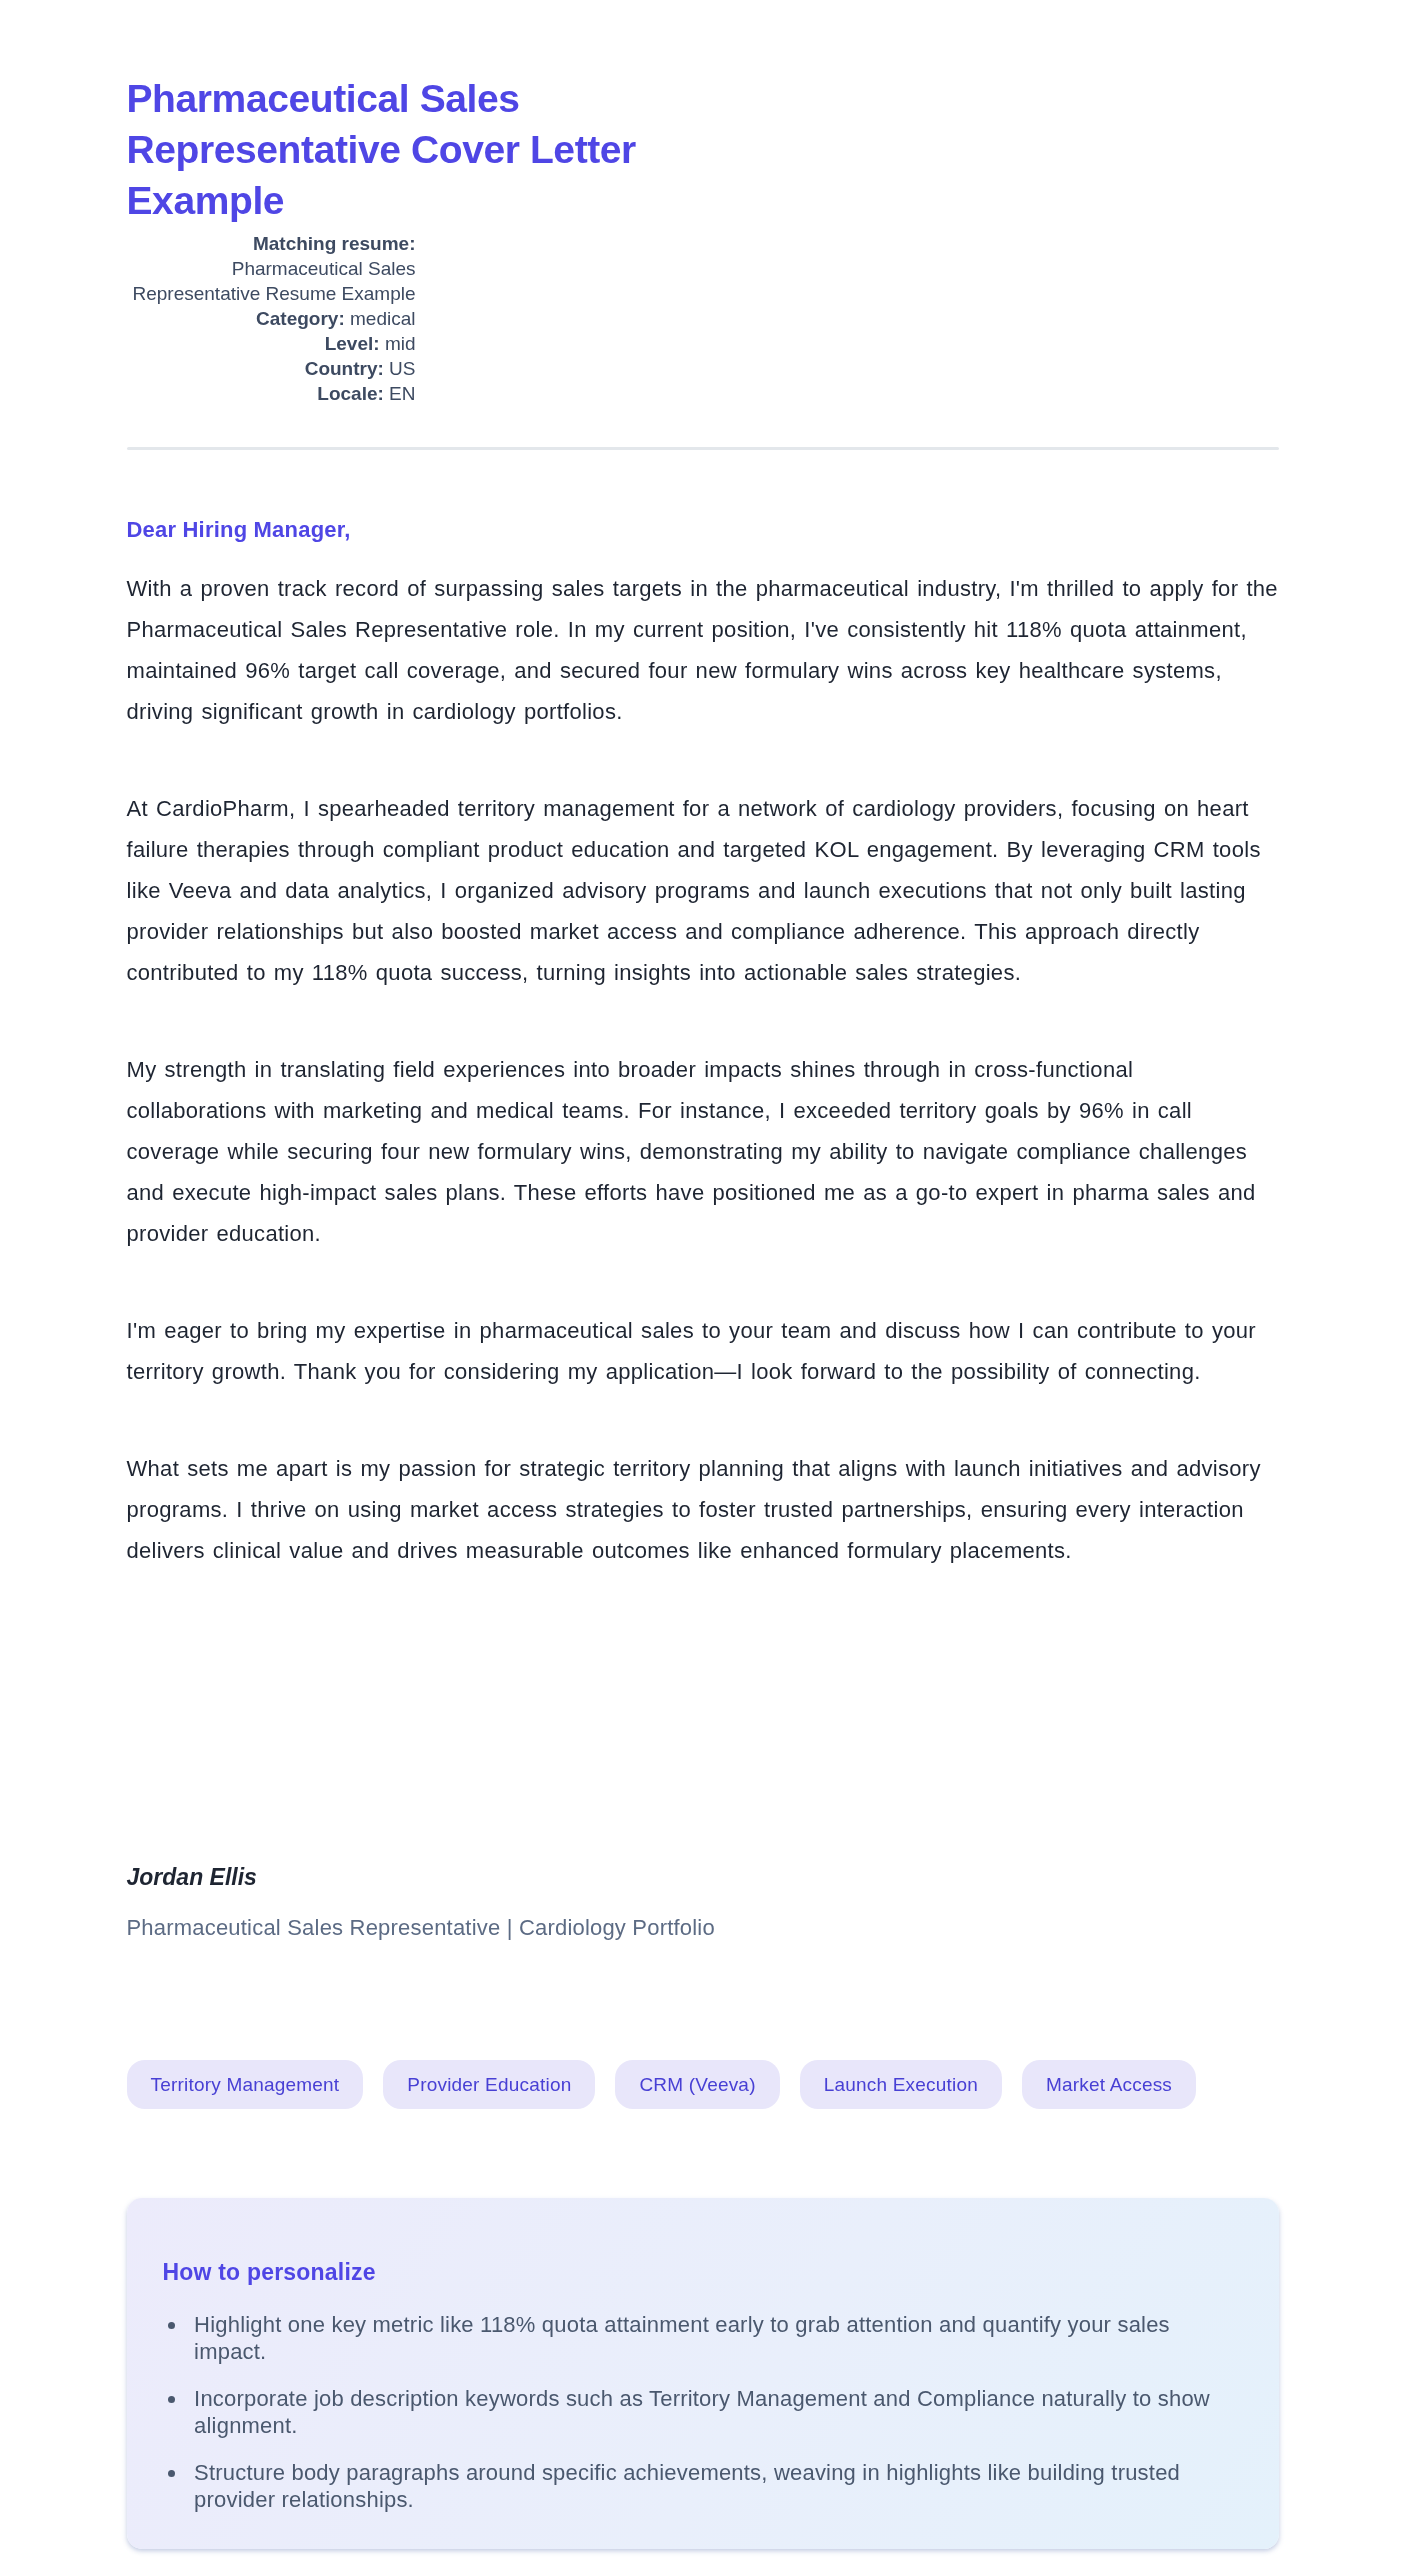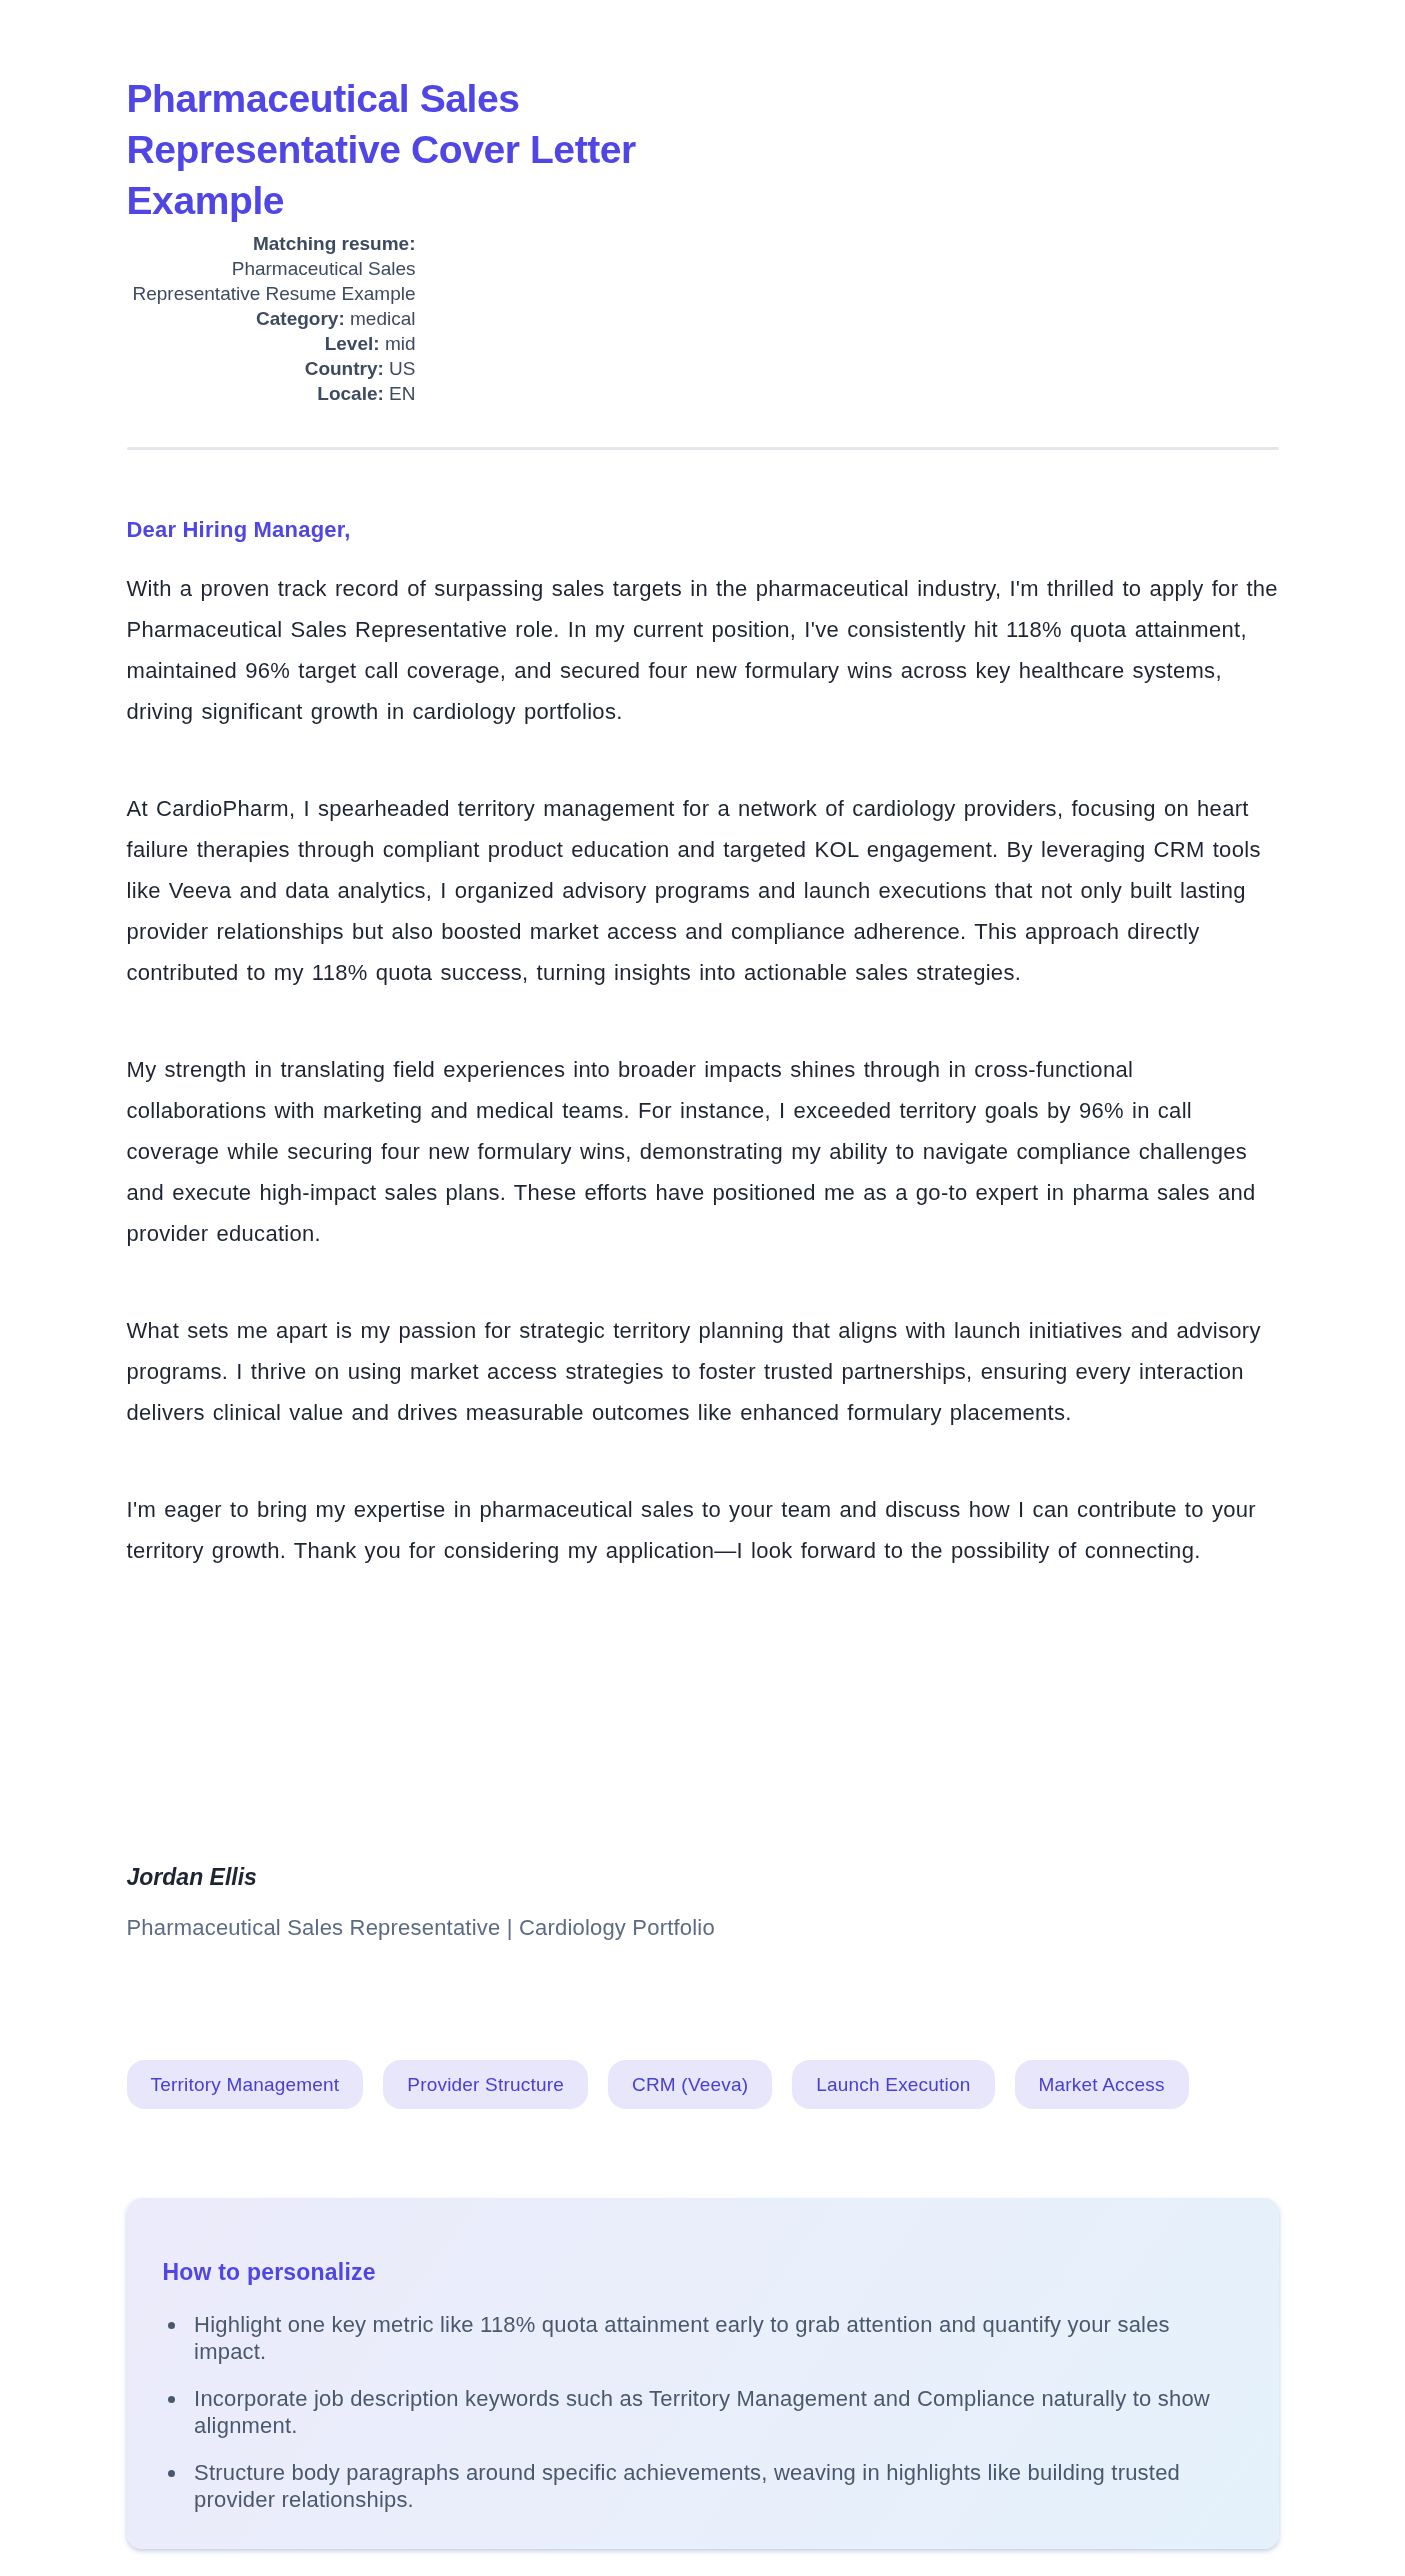--- a/index.html
+++ b/index.html
@@ -164,32 +164,32 @@
       </aside>
     </header>
 
     <div class="divider"></div>
 
     <section class="letter">
       <p class="salutation">Dear Hiring Manager,</p>
       <p class="para first">With a proven track record of surpassing sales targets in the pharmaceutical industry, I'm thrilled to apply for the Pharmaceutical Sales Representative role. In my current position, I've consistently hit 118% quota attainment, maintained 96% target call coverage, and secured four new formulary wins across key healthcare systems, driving significant growth in cardiology portfolios.</p>
       <p class="para">At CardioPharm, I spearheaded territory management for a network of cardiology providers, focusing on heart failure therapies through compliant product education and targeted KOL engagement. By leveraging CRM tools like Veeva and data analytics, I organized advisory programs and launch executions that not only built lasting provider relationships but also boosted market access and compliance adherence. This approach directly contributed to my 118% quota success, turning insights into actionable sales strategies.</p>
       <p class="para">My strength in translating field experiences into broader impacts shines through in cross-functional collaborations with marketing and medical teams. For instance, I exceeded territory goals by 96% in call coverage while securing four new formulary wins, demonstrating my ability to navigate compliance challenges and execute high-impact sales plans. These efforts have positioned me as a go-to expert in pharma sales and provider education.</p>
+      <p class="para">I'm eager to bring my expertise in pharmaceutical sales to your team and discuss how I can contribute to your territory growth. Thank you for considering my application—I look forward to the possibility of connecting.</p>
       <p class="para">What sets me apart is my passion for strategic territory planning that aligns with launch initiatives and advisory programs. I thrive on using market access strategies to foster trusted partnerships, ensuring every interaction delivers clinical value and drives measurable outcomes like enhanced formulary placements.</p>
-      <p class="para">I'm eager to bring my expertise in pharmaceutical sales to your team and discuss how I can contribute to your territory growth. Thank you for considering my application—I look forward to the possibility of connecting.</p>
     </section>
 
     <div class="signature">
       <p class="sig-name">Jordan Ellis</p>
       <p class="sig-role">Pharmaceutical Sales Representative | Cardiology Portfolio</p>
     </div>
 
     <div class="tags">
       <span class="tag">Territory Management</span>
-      <span class="tag">Provider Structure</span>
+      <span class="tag">Provider Education</span>
       <span class="tag">CRM (Veeva)</span>
       <span class="tag">Launch Execution</span>
       <span class="tag">Market Access</span>
     </div>
 
     <section class="tips">
       <h2>How to personalize</h2>
       <ul>
         <li>Highlight one key metric like 118% quota attainment early to grab attention and quantify your sales impact.</li>
         <li>Incorporate job description keywords such as Territory Management and Compliance naturally to show alignment.</li>

